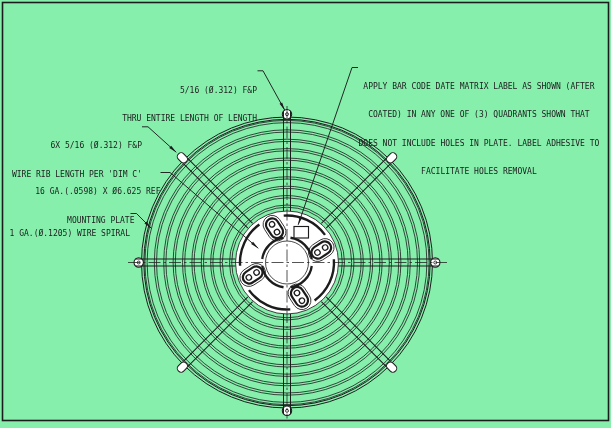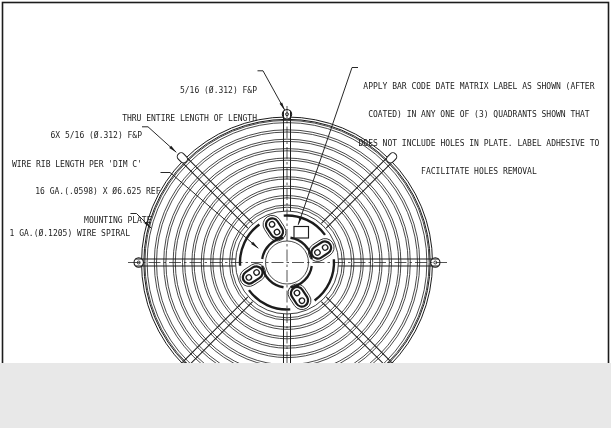--- a/index.html
+++ b/index.html
@@ -1,33 +1,33 @@
 <!DOCTYPE html>
 <html><head>
 <meta charset="utf-8">
 <style>
   html,body{margin:0;padding:0;background:#e8e8e8;}
   .sheet{
     position:relative;
-    width:611px;height:363px;
-    background:#ffffff;
+    width:611px;height:428px;
+    background:#86efac;
     overflow:hidden;
     font-family:"DejaVu Sans Mono", monospace;
   }
   svg{position:absolute;left:0;top:0;}
   .note{
     position:absolute;
     font:8px/9.5px "DejaVu Sans Mono", monospace;
     letter-spacing:0;
     color:#1c1c1c;
     white-space:pre;
     text-align:center;
   }
   .note.right{text-align:right;}
-  .note .indent{margin-right:9px;}
+  .note .indent{margin-right:26px;}
 </style>
 </head>
 <body>
 
 <div class="sheet">
 
   <svg id="dwg" width="611" height="428" viewBox="0 0 611 428">
     <g id="g-frame">
         <rect stroke="#1c1c1c" fill="none" x="2.5" y="2.5" width="606" height="418" stroke-width="1.6"></rect>
       </g>
@@ -168,21 +168,21 @@
         <path stroke="#1c1c1c" fill="none" d="M358,67.5 L352,67.5 L298.2,224.8" stroke-width="0.95"></path>
         <polygon points="298.2,224.8 299.434375620109,216.55583134400564 302.2729402862044,217.5266818146727" fill="#1c1c1c" stroke="none"></polygon>
       </g>
   </svg>
 
   <div class="note right" style="right:354px;top:66.5px">
     <div>5/16 (Ø.312) F&amp;P</div>
     <div>THRU ENTIRE LENGTH OF LENGTH</div>
   </div>
 
-  <div class="note right" style="right:469px;top:112px">
+  <div class="note right" style="right:469px;top:122px">
     <div>6X 5/16 (Ø.312) F&amp;P</div>
     <div>WIRE RIB LENGTH PER 'DIM C'</div>
   </div>
 
   <div class="note right" style="right:450.5px;top:168px">
     <div>16 GA.(.0598) X Ø6.625 REF</div>
     <div class="indent">MOUNTING PLATE</div>
   </div>
 
   <div class="note right" style="right:481px;top:210px">

